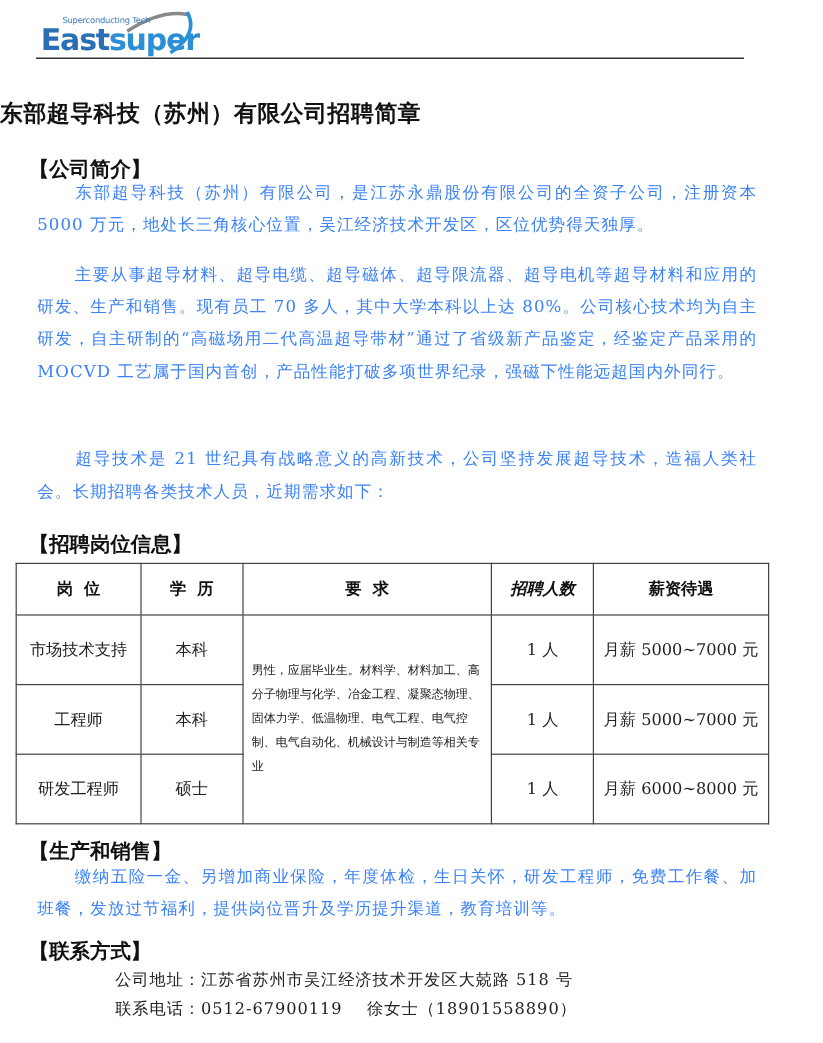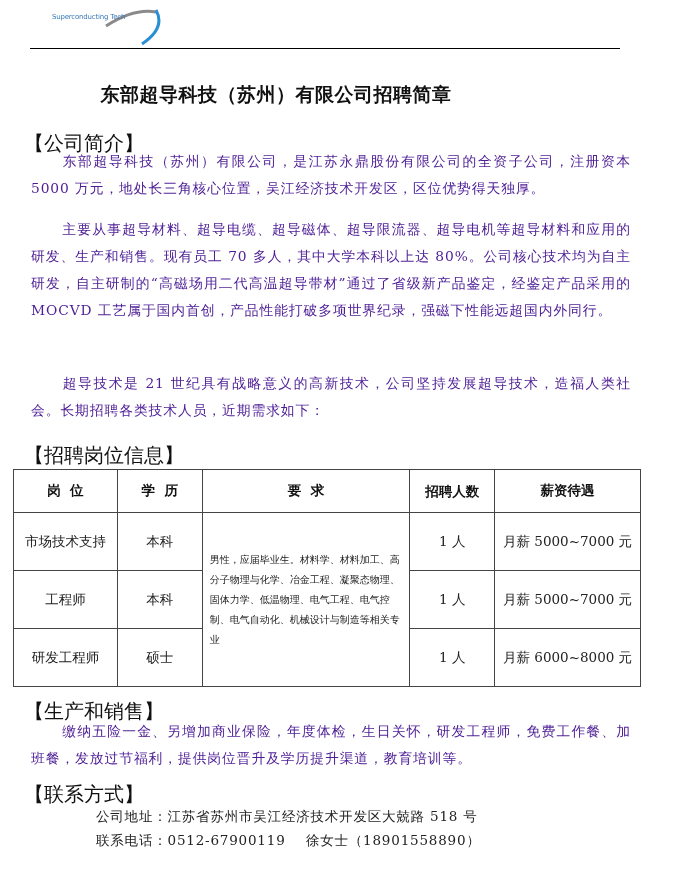--- a/index.html
+++ b/index.html
@@ -7,44 +7,45 @@
          font-family: "DejaVu Serif", "Liberation Serif", serif; color: #1a1a1a; }
   .logo { position: absolute; left: 34px; top: 6px; width: 140px; height: 42px; }
   .logo .tag { position: absolute; left: 18px; top: 7px; font-family: "DejaVu Sans", sans-serif;
                font-size: 7px; color: #3a7ab8; letter-spacing: -0.2px; }
   .logo .brand { position: absolute; left: 0px; top: 13px; font-family: "DejaVu Sans", sans-serif;
                  font-size: 25px; font-weight: bold; letter-spacing: -1px; }
   .logo .brand .east { color: #2a6fb5; }
   .logo .brand .super { color: #2a8fd5; }
   .logo svg { position: absolute; left: 70px; top: 0px; }
   .header-rule { position: absolute; left: 30px; top: 48px; width: 590px; height: 1px; background: #000; }
-  .title { position: absolute; left: 0; top: 82px; width: 552px; text-align: center;
+  .title { position: absolute; left: 0; top: 82px; width: 552px; text-align: left;
            font-family: "DejaVu Sans", sans-serif; font-weight: bold; font-size: 19px; letter-spacing: 0.5px; color: #111; }
   .section-head { position: absolute; left: 24px; font-family: "DejaVu Sans", sans-serif;
-                  font-weight: normal; font-size: 20px; color: #111; }
+                  font-weight: bold; font-size: 17px; color: #111; }
   .para { position: absolute; left: 31px; width: 600px; font-size: 13.8px; line-height: 27px;
-          letter-spacing: 0.9px; color: #4c1d95; text-align: justify; }
+          letter-spacing: 0.9px; color: #3b82f6; text-align: justify; }
   .para .indent { display: inline-block; width: 31px; }
   table.jobs { position: absolute; left: 13px; top: 469px; width: 628px; border-collapse: collapse;
                font-size: 13.5px; color: #222; padding-left: 36px; }
   table.jobs td, table.jobs th { border: 1.5px solid #444; text-align: center; padding: 0; }
   table.jobs th { font-family: "DejaVu Sans", sans-serif; font-weight: bold; font-size: 13.5px; height: 42px; color: #111; }
   table.jobs td { height: 57px; }
   table.jobs td.req { text-align: left; vertical-align: middle; padding: 0 6px 0 7px; line-height: 20px; font-size: 10px; }
   .contact { position: absolute; left: 62px; font-size: 13.5px; letter-spacing: 0.8px; color: #222; margin-left: 34px; }
 </style>
 </head>
 <body>
 
 <div class="logo">
   <svg width="60" height="40" viewBox="0 0 60 40">
     <path d="M2 20 Q30 2 52 6" stroke="#8a8a8a" stroke-width="3" fill="none"></path>
     <path d="M52 4 Q62 22 38 38" stroke="#2a8fd5" stroke-width="3" fill="none"></path>
   </svg>
   <span class="tag">Superconducting Tech</span>
+  <span class="brand"><span class="east">East</span><span class="super">super</span></span>
 </div>
 <div class="header-rule"></div>
 
 <div class="title">东部超导科技（苏州）有限公司招聘简章</div>
 
 <div class="section-head" style="top:130px">【公司简介】</div>
 <div class="para" style="top:148px"><span class="indent"></span><span>东部超导科技（苏州）有限公司，是江苏永鼎股份有限公司的全资子公司，注册资本 5000 万元，地处长三角核心位置，吴江经济技术开发区，区位优势得天独厚。</span></div>
 <div class="para" style="top:216px"><span class="indent"></span><span>主要从事超导材料、超导电缆、超导磁体、超导限流器、超导电机等超导材料和应用的研发、生产和销售。现有员工 70 多人，其中大学本科以上达 80%。公司核心技术均为自主研发，自主研制的“高磁场用二代高温超导带材”通过了省级新产品鉴定，经鉴定产品采用的 MOCVD 工艺属于国内首创，产品性能打破多项世界纪录，强磁下性能远超国内外同行。</span></div>
 <div class="para" style="top:370px"><span class="indent"></span><span>超导技术是 21 世纪具有战略意义的高新技术，公司坚持发展超导技术，造福人类社会。长期招聘各类技术人员，近期需求如下：</span></div>
 
@@ -56,21 +57,21 @@
       <col style="width:85px">
       <col style="width:208px">
       <col style="width:85px">
       <col style="width:146px">
   </colgroup>
   <tbody>
       <tr>
     <th style="white-space:pre">岗  位</th>
     <th style="white-space:pre">学  历</th>
     <th style="white-space:pre">要  求</th>
-    <th style="line-height:18px;"><span>招聘人数</span></th>
+    <th style="line-height:18px;font-style:italic;"><span>招聘人数</span></th>
     <th>薪资待遇</th>
   </tr>
   <tr>
     <td>市场技术支持</td>
     <td>本科</td>
     <td class="req" rowspan="3">男性，应届毕业生。材料学、材料加工、高分子物理与化学、冶金工程、凝聚态物理、固体力学、低温物理、电气工程、电气控制、电气自动化、机械设计与制造等相关专业</td>
     <td>1 人</td>
     <td>月薪 5000~7000 元</td>
   </tr>
   <tr>

